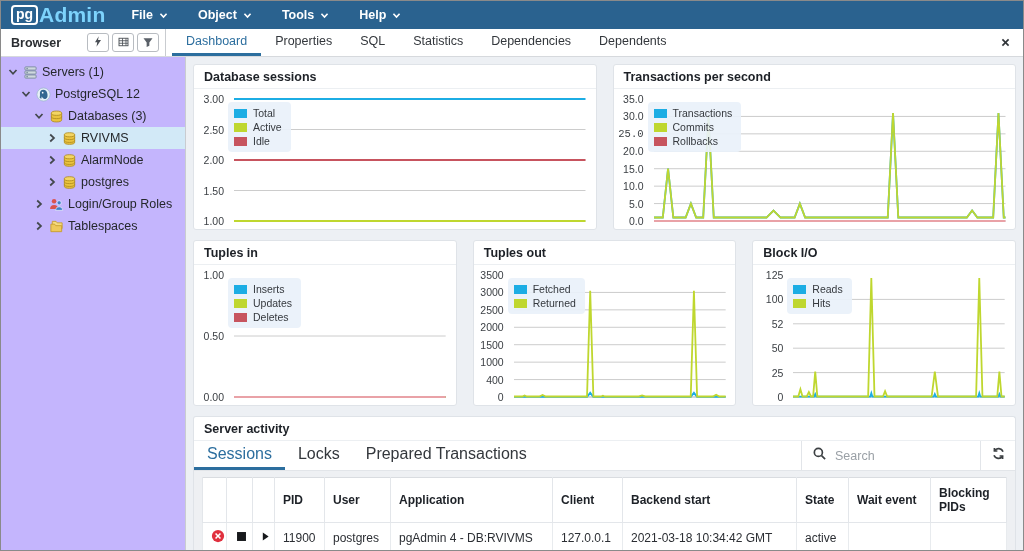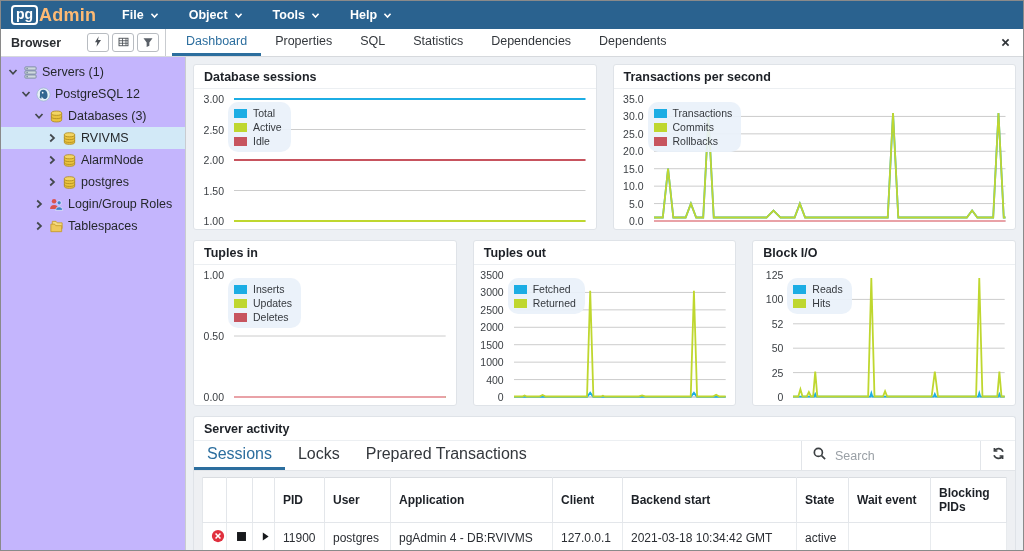--- a/index.html
+++ b/index.html
@@ -3,21 +3,21 @@
 <meta charset="utf-8">
 <style>
   * { margin:0; padding:0; box-sizing:border-box; }
   html,body { width:1024px; height:551px; font-family:"Liberation Sans", sans-serif; background:#fff; }
   .screen { width:1024px; height:551px; border:1px solid #8a8a8a; display:flex; flex-direction:column; overflow:hidden; background:#fff; }
 
   
   .menubar { height:28px; background:#2a628f; display:flex; align-items:center; padding:0 10px; flex:0 0 auto; }
   .logo { display:flex; align-items:center; gap:1px; margin-right:26px; cursor:pointer; }
   .logo-pg { color:#fff; font-weight:bold; font-size:14px; border:2px solid #fff; border-radius:4px; padding:0 3px 1px 3px; line-height:15px; }
-  .logo-admin { color:#fdba74; font-weight:bold; font-size:18px; letter-spacing:.2px; }
+  .logo-admin { color:#7dd3fc; font-weight:bold; font-size:21px; letter-spacing:.2px; }
   .menus { display:flex; align-items:center; gap:30px; }
   .menu-item { display:flex; align-items:center; gap:6px; color:#fff; font-size:12.5px; font-weight:600; cursor:pointer;text-align:center; }
 
   
   .subbar { height:28px; display:flex; border-bottom:1px solid #d6d9dd; flex:0 0 auto; background:#fff; }
   .browser-head { width:165px; flex:0 0 auto; border-right:1px solid #c9ccd0; display:flex; align-items:center; padding:0 6px 0 10px; }
   .browser-label { font-size:12.5px; color:#2b2e32; font-weight:600; }
   .browser-btns { margin-left:auto; display:flex; gap:3px; }
   .mini-btn { width:22px; height:19px; border:1px solid #b8bcc1; border-radius:3px; background:#fff; display:flex; align-items:center; justify-content:center; cursor:pointer; }
   .tabstrip { flex:1; display:flex; align-items:stretch; padding-left:6px; }
@@ -37,21 +37,21 @@
   .dashboard { flex:1; background:#edf0f4; padding:7px 7px 0 7px; display:flex; flex-direction:column; gap:10px; min-width:0; }
   .chart-row { display:flex; gap:16px; height:166px; flex:0 0 auto; }
   .panel { background:#fff; border:1px solid #dfe3e8; border-radius:3px; display:flex; flex-direction:column; overflow:hidden; }
   .chart-row .panel { flex:1; }
   .panel-title { padding:5px 10px 4px 10px; font-size:12.5px; font-weight:bold; color:#1d2127; border-bottom:1px solid #eceff2; flex:0 0 auto; }
   .chart { position:relative; flex:1; }
   .chart .ticks { position:absolute; left:0; top:10px; bottom:8px; width:34px; }
   .chart .tick { position:absolute; right:4px; transform:translateY(-50%); font-size:10.5px; color:#3c4045; }
   .chart .plot { position:absolute; left:40px; right:10px; top:10px; bottom:8px; }
   .chart svg.plot-svg { width:100%; height:100%; overflow:visible; display:block; }
-  .legend { position:absolute; left:34px; top:13px; background:rgba(233,241,250,.92); border-radius:10px; padding:3px 9px 3px 6px; }
+  .legend { position:absolute; left:34px; top:13px; background:rgba(233,241,250,.92); border-radius:4px; padding:3px 9px 3px 6px; }
   .legend-item { display:flex; align-items:center; gap:6px; margin:2px 0; }
   .legend-swatch { width:13px; height:9px; flex:0 0 auto; }
   .legend-label { font-size:10.5px; color:#35393e; }
 
   
   .activity { flex:1; margin-bottom:0; border-bottom:none; border-bottom-left-radius:0; border-bottom-right-radius:0; }
   .activity-tabs { height:30px; display:flex; align-items:stretch; border-bottom:1px solid #e2e5e9; flex:0 0 auto; }
   .atab { padding:0 13px; display:flex; align-items:center; font-size:16px; color:#33373c; cursor:pointer; border-bottom:3px solid transparent; }
   .atab.active { color:#2c6e9e; border-bottom-color:#2c6e9e; }
   .activity-right { margin-left:auto; display:flex; align-items:center; }
@@ -328,21 +328,21 @@
                 </div>
               </div>
             </div>
         </div>
         <div class="panel">
           <div class="panel-title">Transactions per second</div>
           <div class="chart">
               <div class="ticks">
                 <div class="tick" style="top: 0%;">35.0</div>
                 <div class="tick" style="top: 14.2857%;">30.0</div>
-                <div class="tick" style="top: 28.5714%;">25.0</div>
+                <div class="tick" style="top: 28.5714%; font-family: Liberation Mono, monospace;">25.0</div>
                 <div class="tick" style="top: 42.8571%;">20.0</div>
                 <div class="tick" style="top: 57.1429%;">15.0</div>
                 <div class="tick" style="top: 71.4286%;">10.0</div>
                 <div class="tick" style="top: 85.7143%;">5.0</div>
                 <div class="tick" style="top: 100%;">0.0</div>
               </div>
               <div class="plot">
                 <svg class="plot-svg" viewBox="0 0 100 100" preserveAspectRatio="none">
                   <line x1="0" x2="100" y1="14.285714285714285" y2="14.285714285714285" stroke="#cccccc" stroke-width="1" vector-effect="non-scaling-stroke"></line>
                   <line x1="0" x2="100" y1="28.57142857142857" y2="28.57142857142857" stroke="#cccccc" stroke-width="1" vector-effect="non-scaling-stroke"></line>

